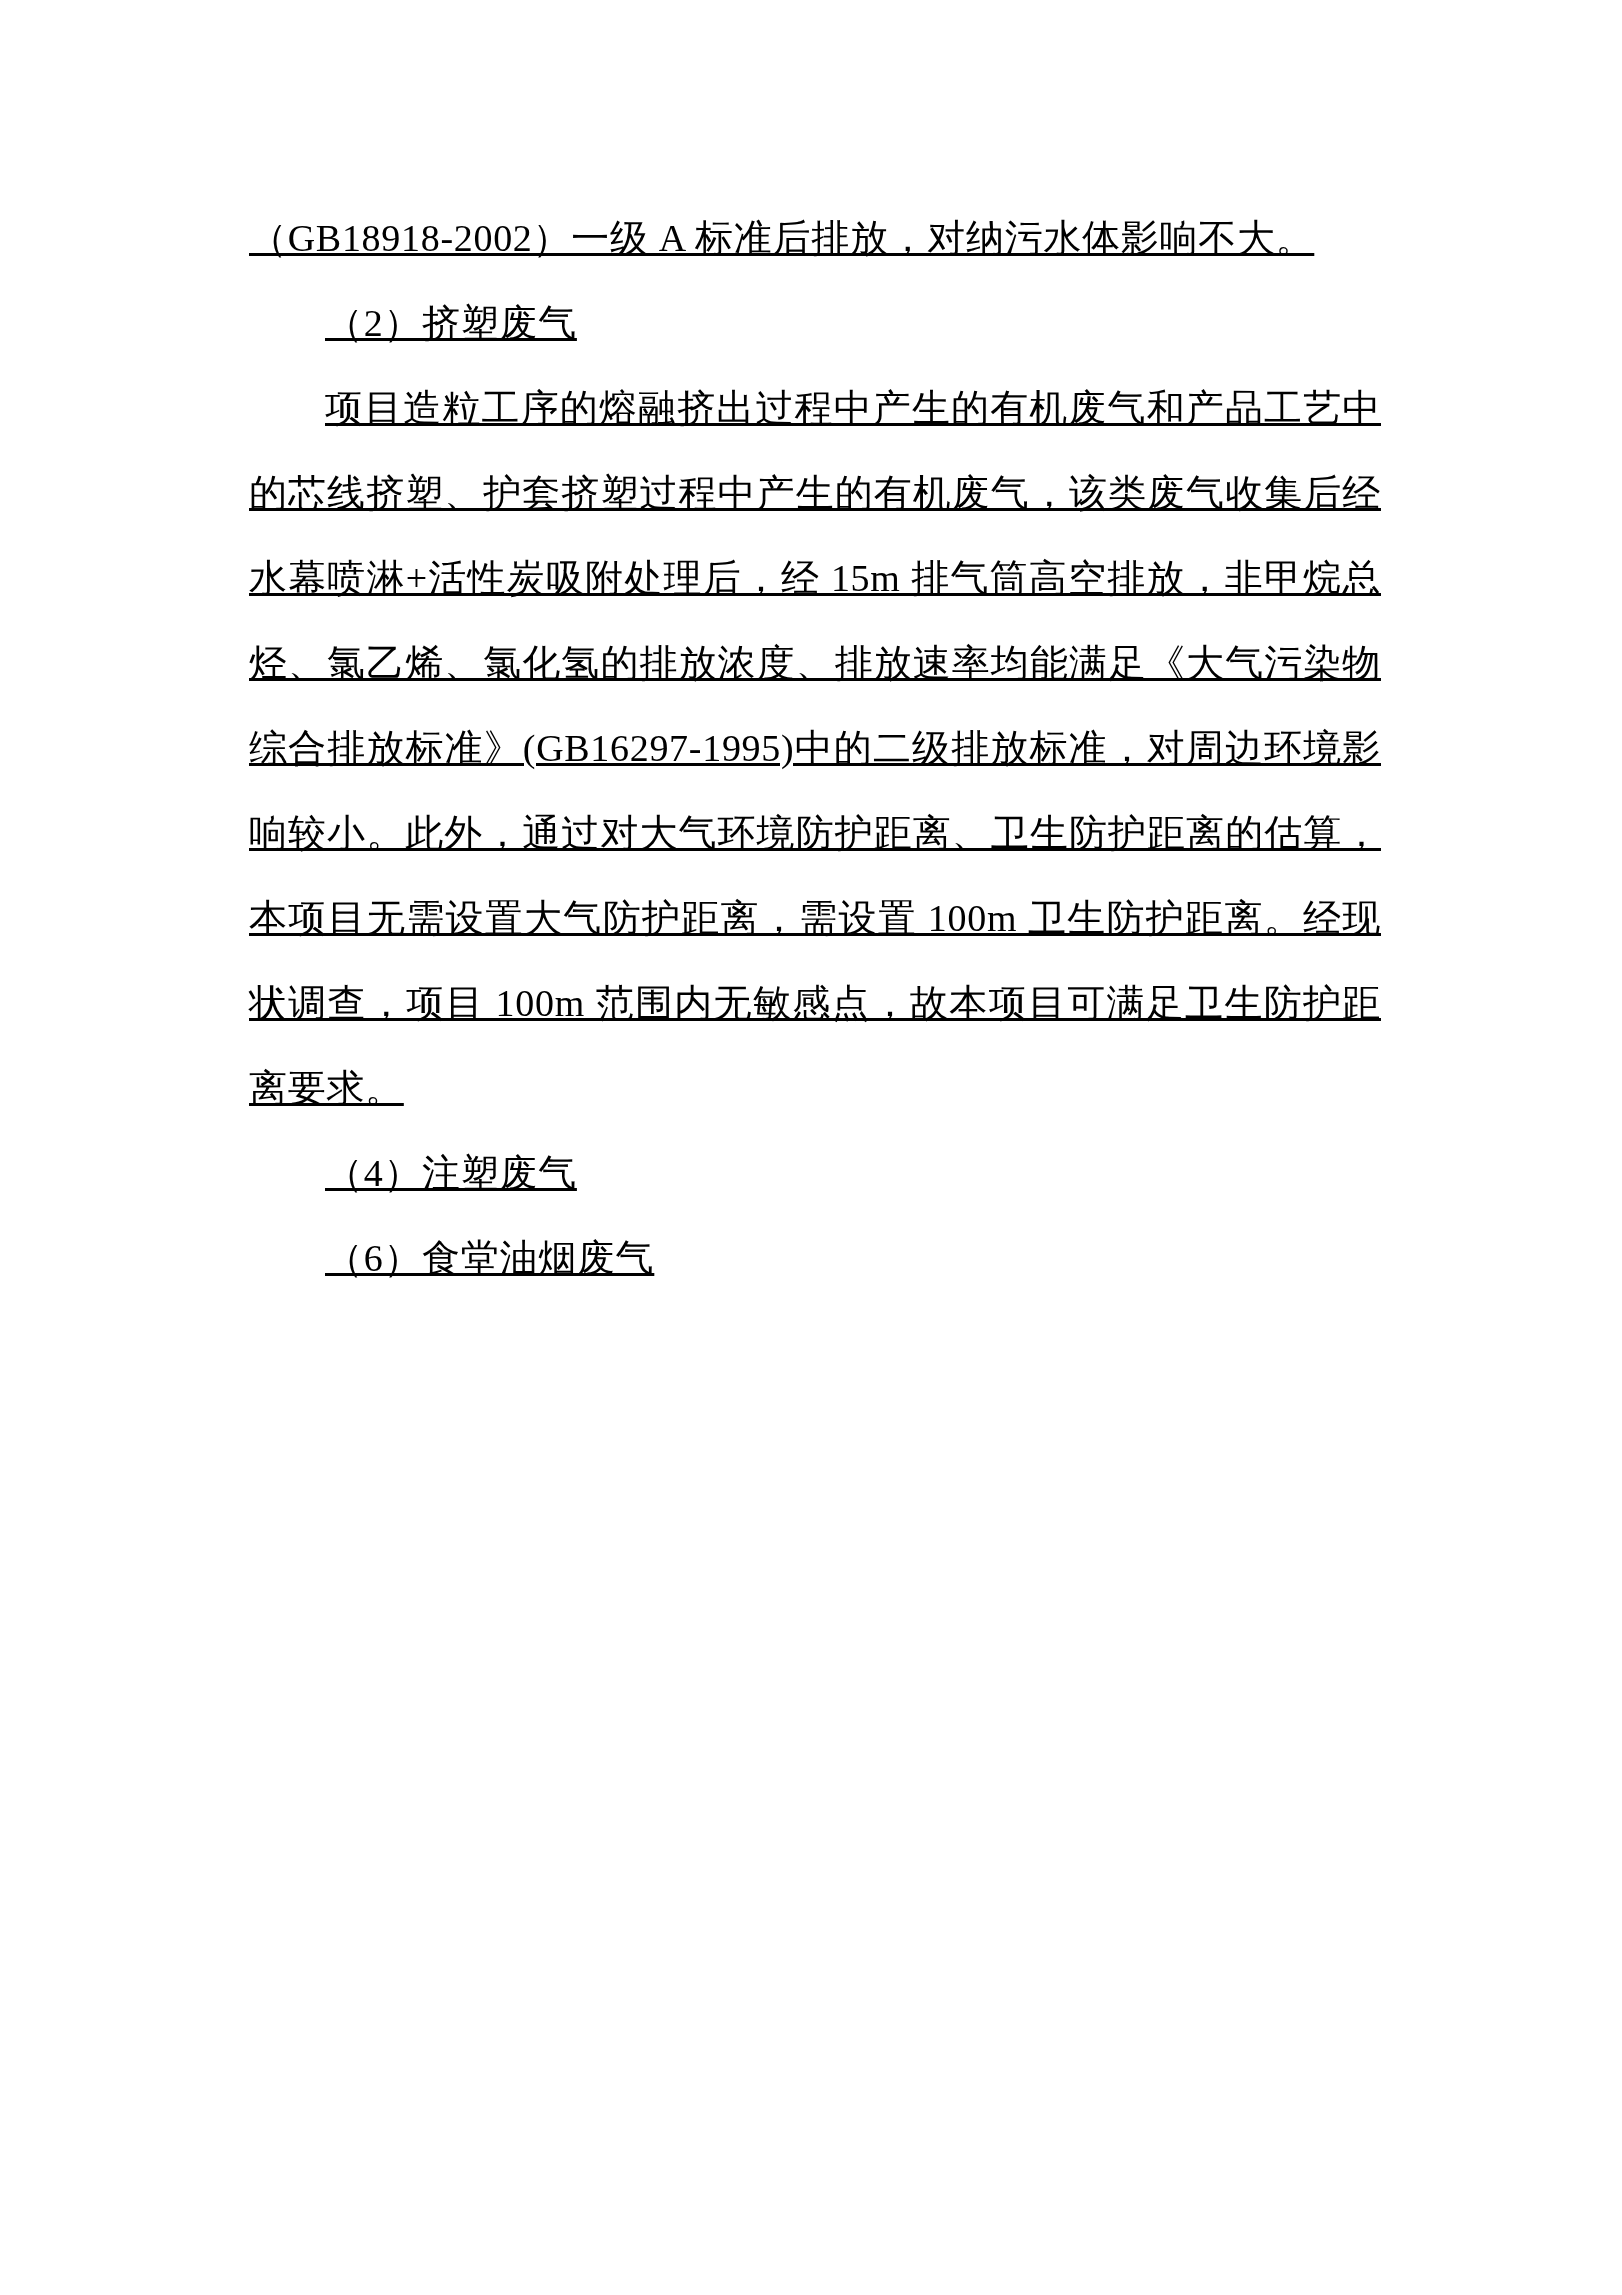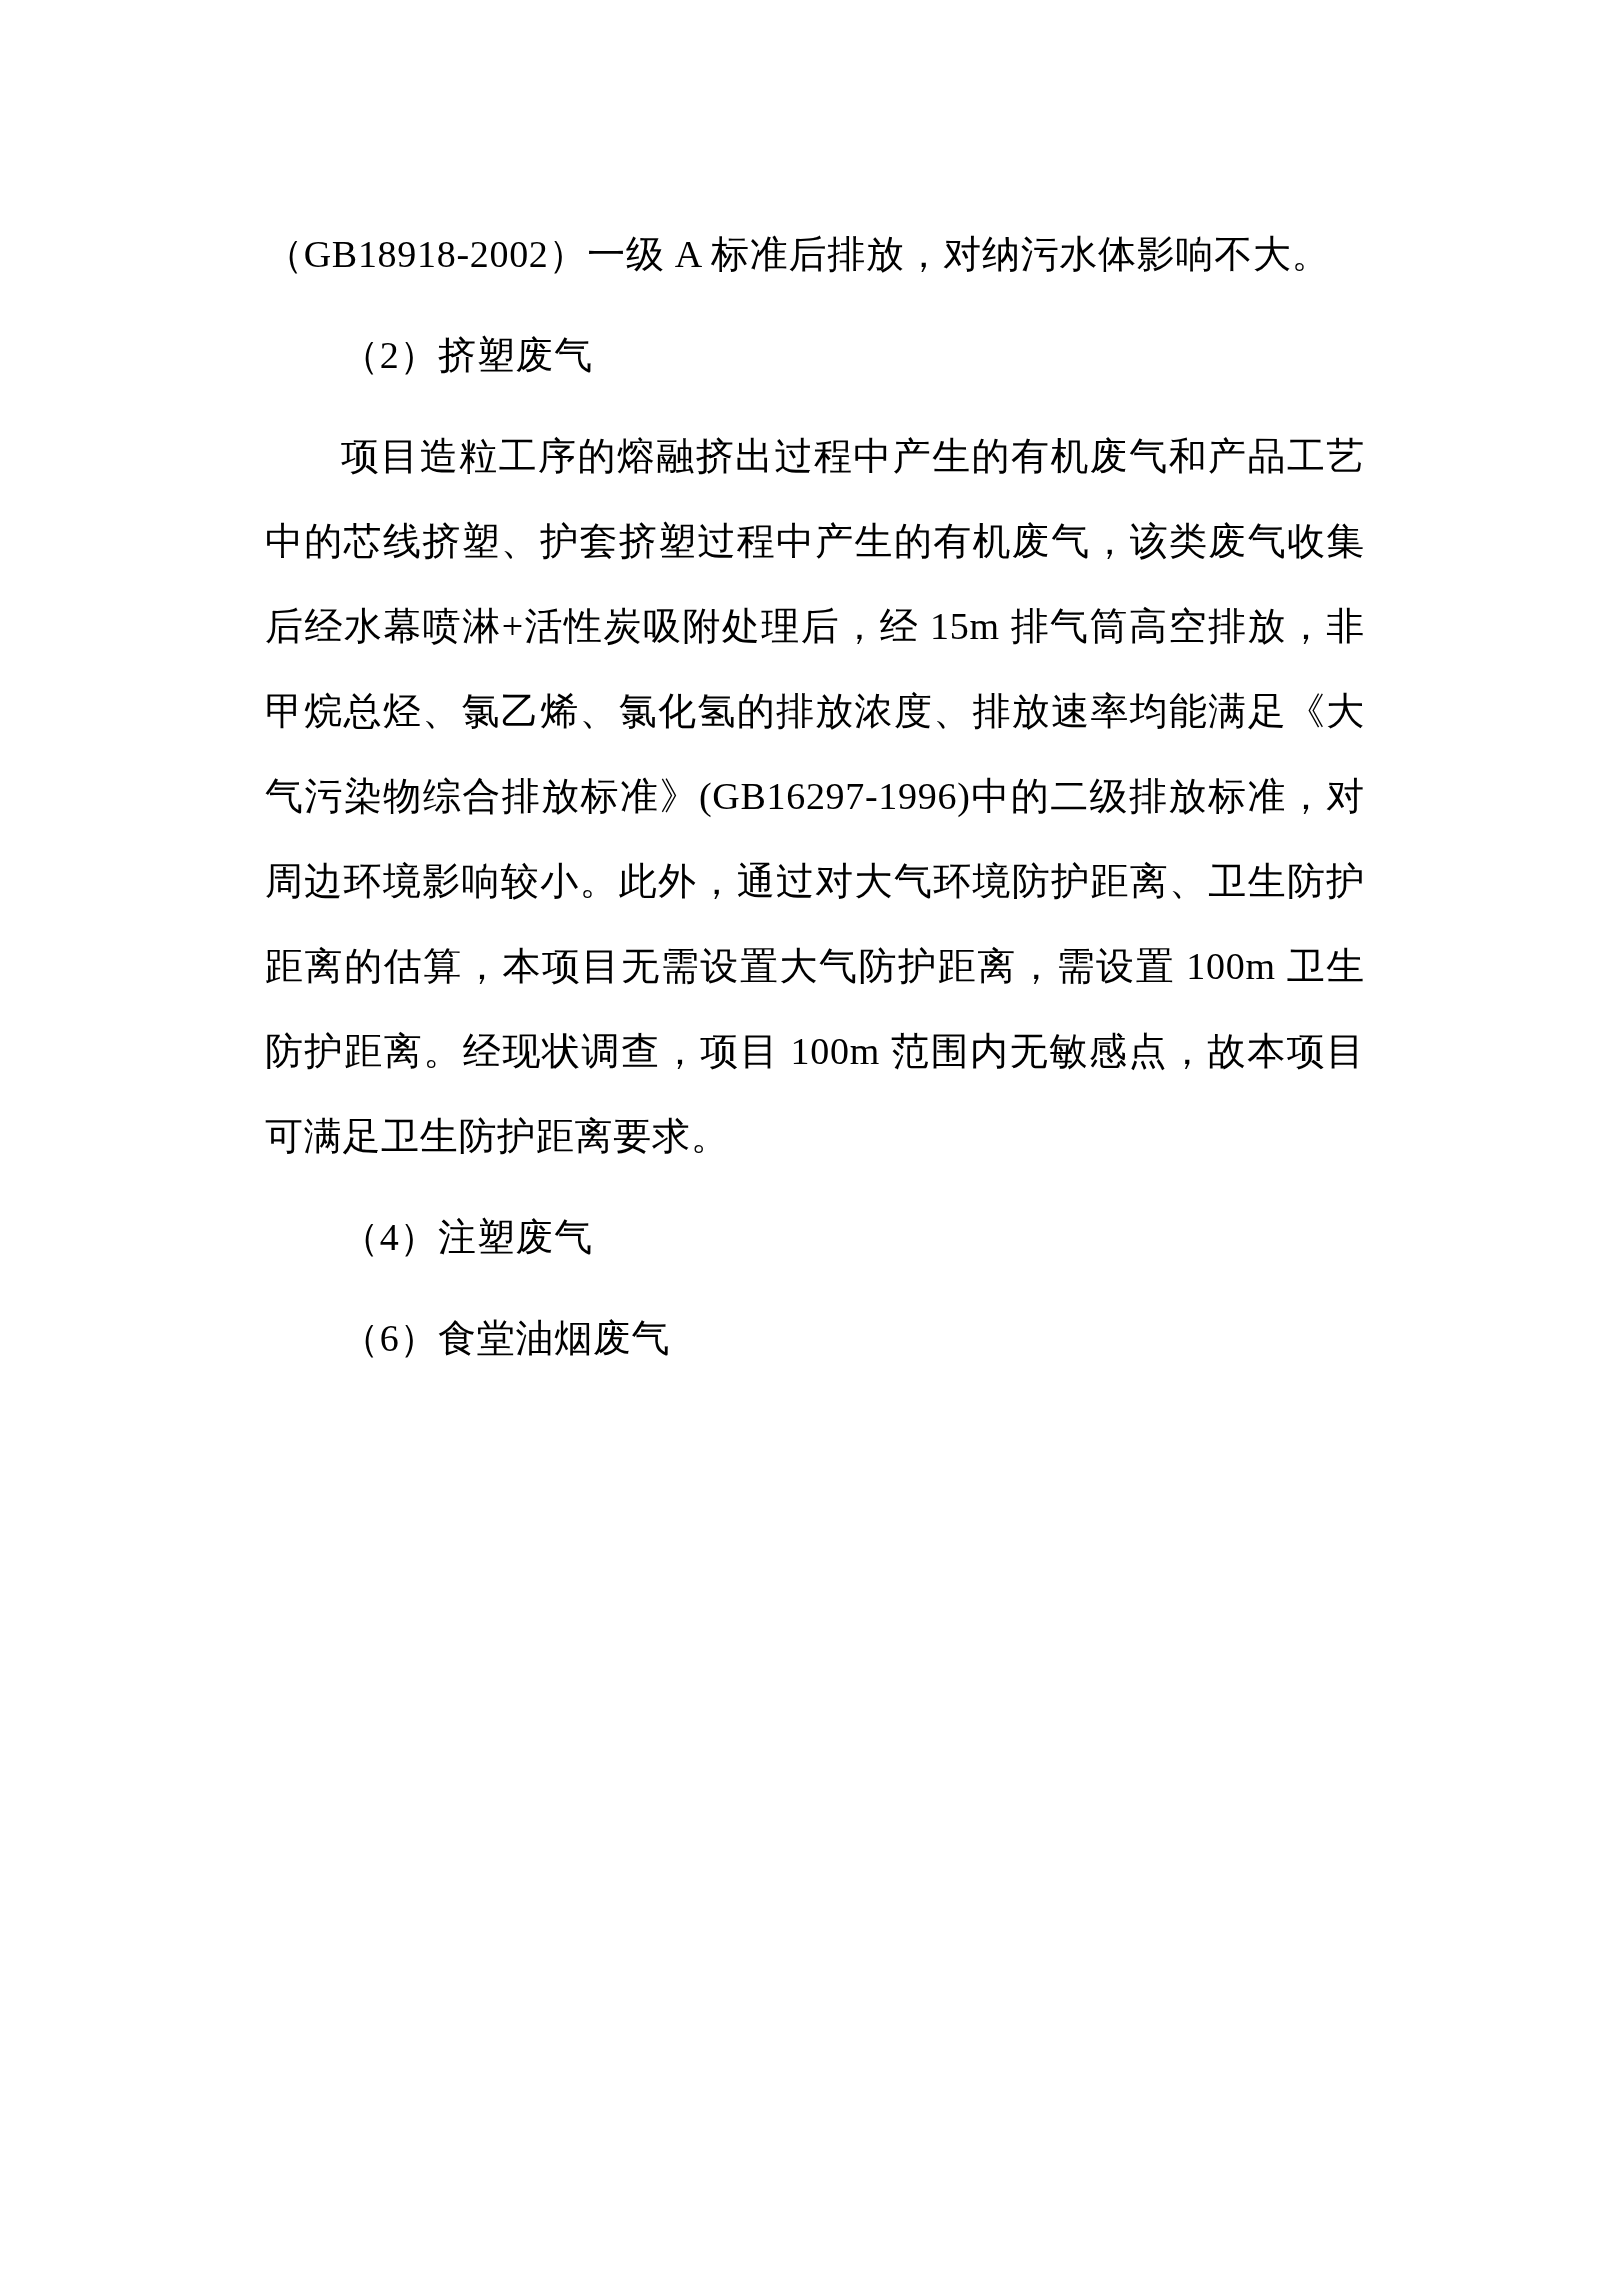--- a/index.html
+++ b/index.html
@@ -28,34 +28,35 @@
     width: 1132px;
     font-family: "Liberation Serif", serif;
     font-size: 38px;
     line-height: 85px;
     color: #000000;
     text-align: justify;
     text-justify: inter-ideograph;
     letter-spacing: 0.7px;
   }
   .para {
-    margin: 16px;
+    margin: 0;
     padding: 0;
     text-indent: 2em;
     word-break: break-all;
+    text-decoration: underline;
   }
   .para.no-indent {
     text-indent: 0;
   }
 </style>
 </head>
 <body style="background: rgb(255, 255, 255);">
 
 <div class="page">
   <div class="content" style="color: rgb(0, 0, 0);">
     <p class="para no-indent">（GB18918-2002）一级 A 标准后排放，对纳污水体影响不大。</p>
     <p class="para">（2）挤塑废气</p>
-    <p class="para">项目造粒工序的熔融挤出过程中产生的有机废气和产品工艺中的芯线挤塑、护套挤塑过程中产生的有机废气，该类废气收集后经水幕喷淋+活性炭吸附处理后，经 15m 排气筒高空排放，非甲烷总烃、氯乙烯、氯化氢的排放浓度、排放速率均能满足《大气污染物综合排放标准》(GB16297-1996)中的二级排放标准，对周边环境影响较小。此外，通过对大气环境防护距离、卫生防护距离的估算，本项目无需设置大气防护距离，需设置 100m 卫生防护距离。经现状调查，项目 100m 范围内无敏感点，故本项目可满足卫生防护距离要求。</p>
+    <p class="para">项目造粒工序的熔融挤出过程中产生的有机废气和产品工艺中的芯线挤塑、护套挤塑过程中产生的有机废气，该类废气收集后经水幕喷淋+活性炭吸附处理后，经 15m 排气筒高空排放，非甲烷总烃、氯乙烯、氯化氢的排放浓度、排放速率均能满足《大气污染物综合排放标准》(GB16297-1995)中的二级排放标准，对周边环境影响较小。此外，通过对大气环境防护距离、卫生防护距离的估算，本项目无需设置大气防护距离，需设置 100m 卫生防护距离。经现状调查，项目 100m 范围内无敏感点，故本项目可满足卫生防护距离要求。</p>
     <p class="para">（4）注塑废气</p>
     <p class="para">（6）食堂油烟废气</p>
   </div>
 </div>
 
 
 </body></html>

